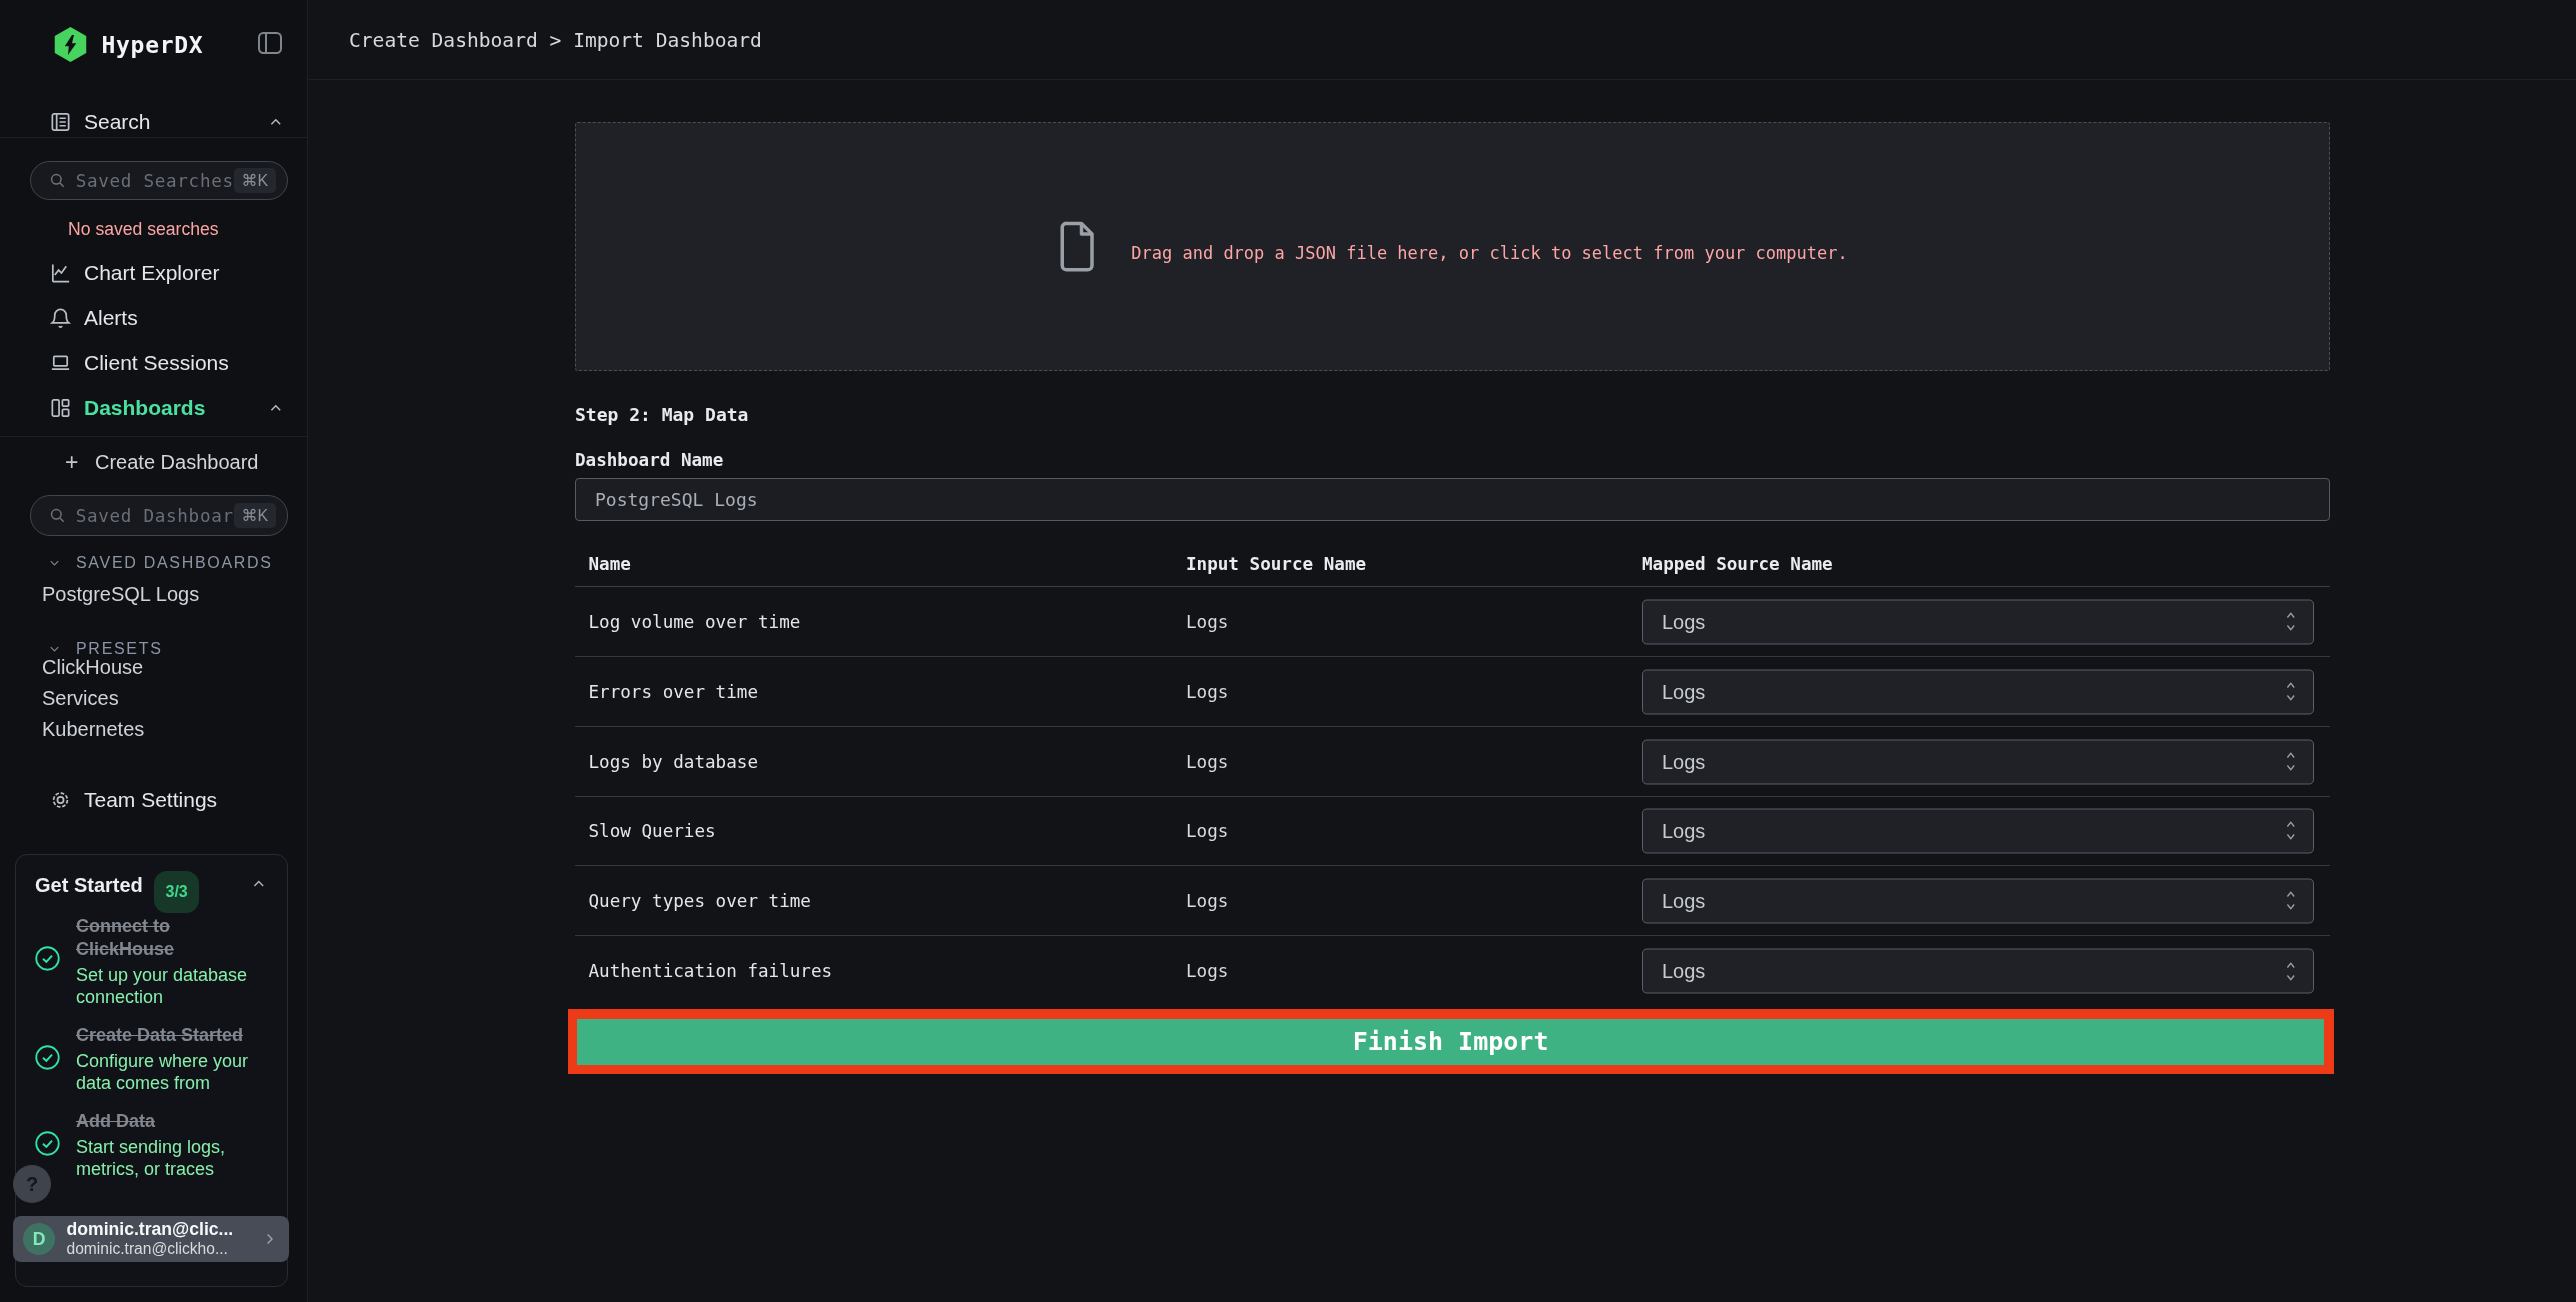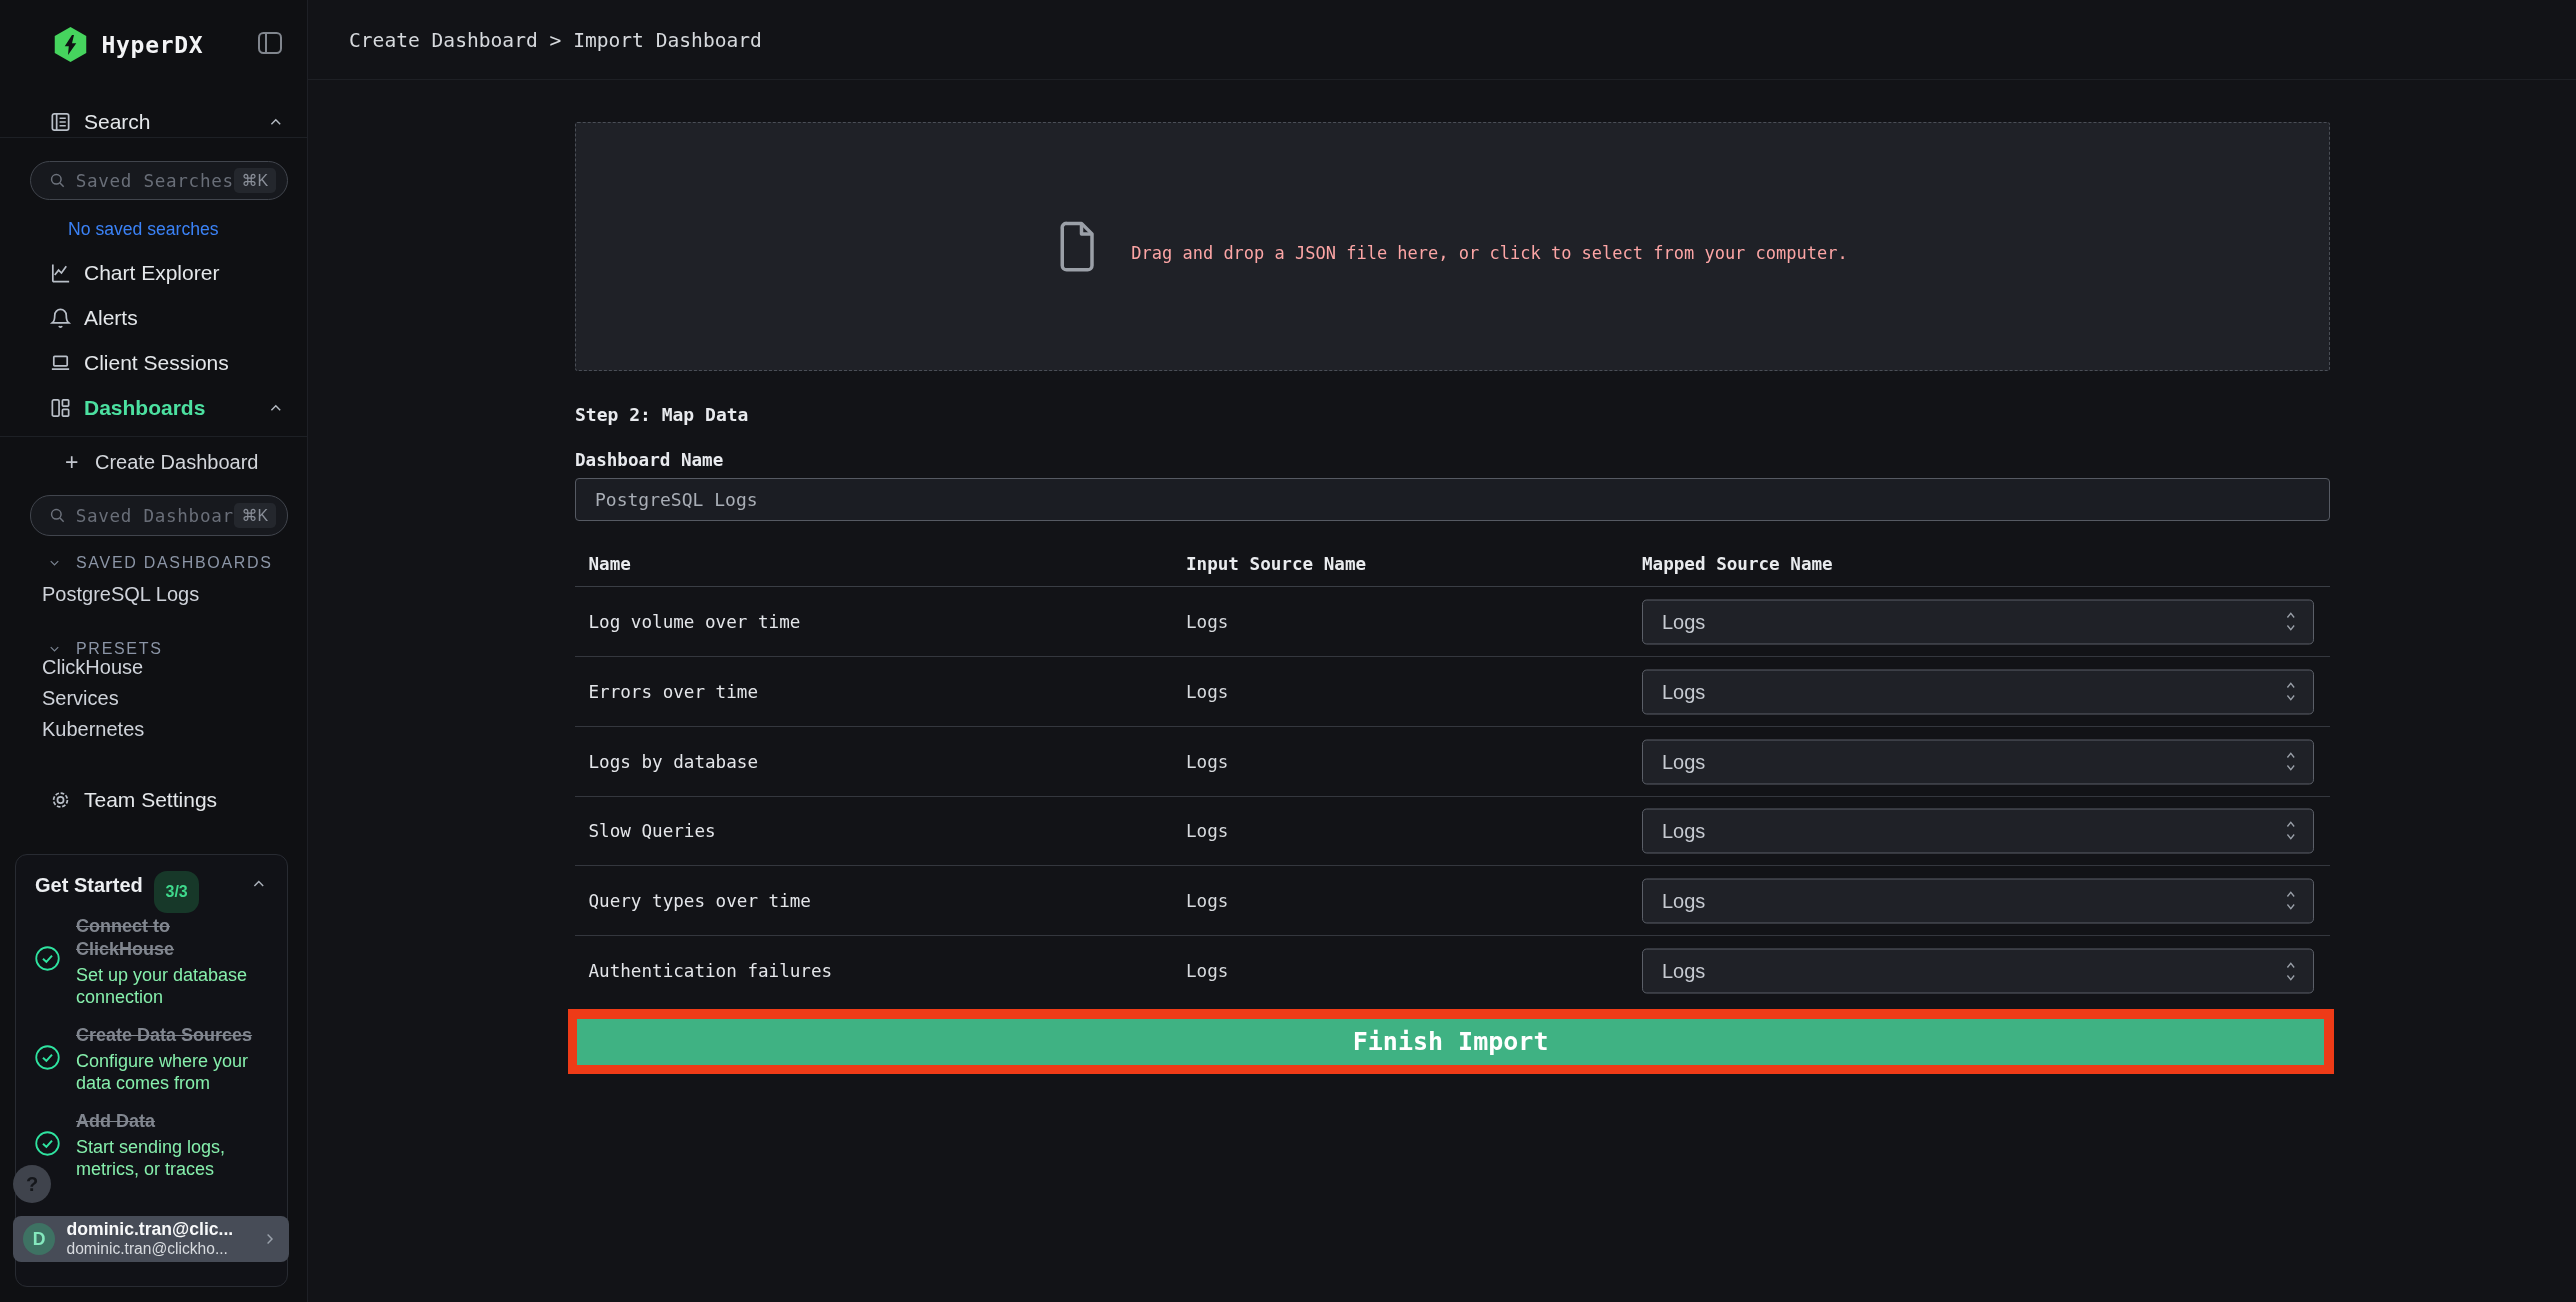--- a/index.html
+++ b/index.html
@@ -41,21 +41,21 @@
     background:#17191e; border:0.7px solid #41454d;
     display:flex; align-items:center; padding:0 10.8px 0 17.6px;
   }
   .pill .mag { width:17.6px; height:17.6px; flex:0 0 auto; }
   .pill .ph { flex:1; margin-left:9.5px; font-size:17.6px; color:#696e78; letter-spacing:0.7px;
     white-space:nowrap; overflow:hidden; }
   .kbd { background:#24272d; border-radius:4.7px; padding:3.4px 8px; font-size:16px; color:#8a8f99;
     font-family:"Liberation Sans",sans-serif; white-space:nowrap; }
 
   .muted-note { position:absolute; left:68px; font-family:"Liberation Sans",sans-serif;
-    font-size:17.6px; color:#3b82f6; }
+    font-size:17.6px; color:#fca5a5; }
 
   .accent-lbl { color:var(--accent-green) !important; font-weight:bold; }
 
   .plus-glyph { position:absolute; left:65px; top:50%; transform:translateY(-50%);
     font-family:"Liberation Sans",sans-serif; font-size:23px; color:#c3c7cf; font-weight:400; }
   .create-lbl { position:absolute; left:95px; top:50%; transform:translateY(-50%);
     font-family:"Liberation Sans",sans-serif; font-size:20px; color:#d3d6db; }
 
   .list-header { position:absolute; left:0; width:308px; height:23px; }
   .list-header .chev { position:absolute; left:47px; top:50%; transform:translateY(-50%); width:15px; height:15px; }
@@ -268,21 +268,21 @@
       <div class="gs-task" style="top:60px;">
         <div class="t">Connect to ClickHouse</div>
         <div class="d">Set up your database connection</div>
       </div>
 
       <svg class="gs-check" style="top:189px;" viewBox="0 0 24 24">
         <circle cx="12" cy="12" r="10" fill="none" stroke="#2fe3a0" stroke-width="1.6"></circle>
         <polyline points="8,12.2 11,15 16,9.5" fill="none" stroke="#2fe3a0" stroke-width="1.8"></polyline>
       </svg>
       <div class="gs-task" style="top:169px;">
-        <div class="t">Create Data Sources</div>
+        <div class="t">Create Data Started</div>
         <div class="d">Configure where your data comes from</div>
       </div>
 
       <svg class="gs-check" style="top:275px;" viewBox="0 0 24 24">
         <circle cx="12" cy="12" r="10" fill="none" stroke="#2fe3a0" stroke-width="1.6"></circle>
         <polyline points="8,12.2 11,15 16,9.5" fill="none" stroke="#2fe3a0" stroke-width="1.8"></polyline>
       </svg>
       <div class="gs-task" style="top:255px;">
         <div class="t">Add Data</div>
         <div class="d">Start sending logs, metrics, or traces</div>

